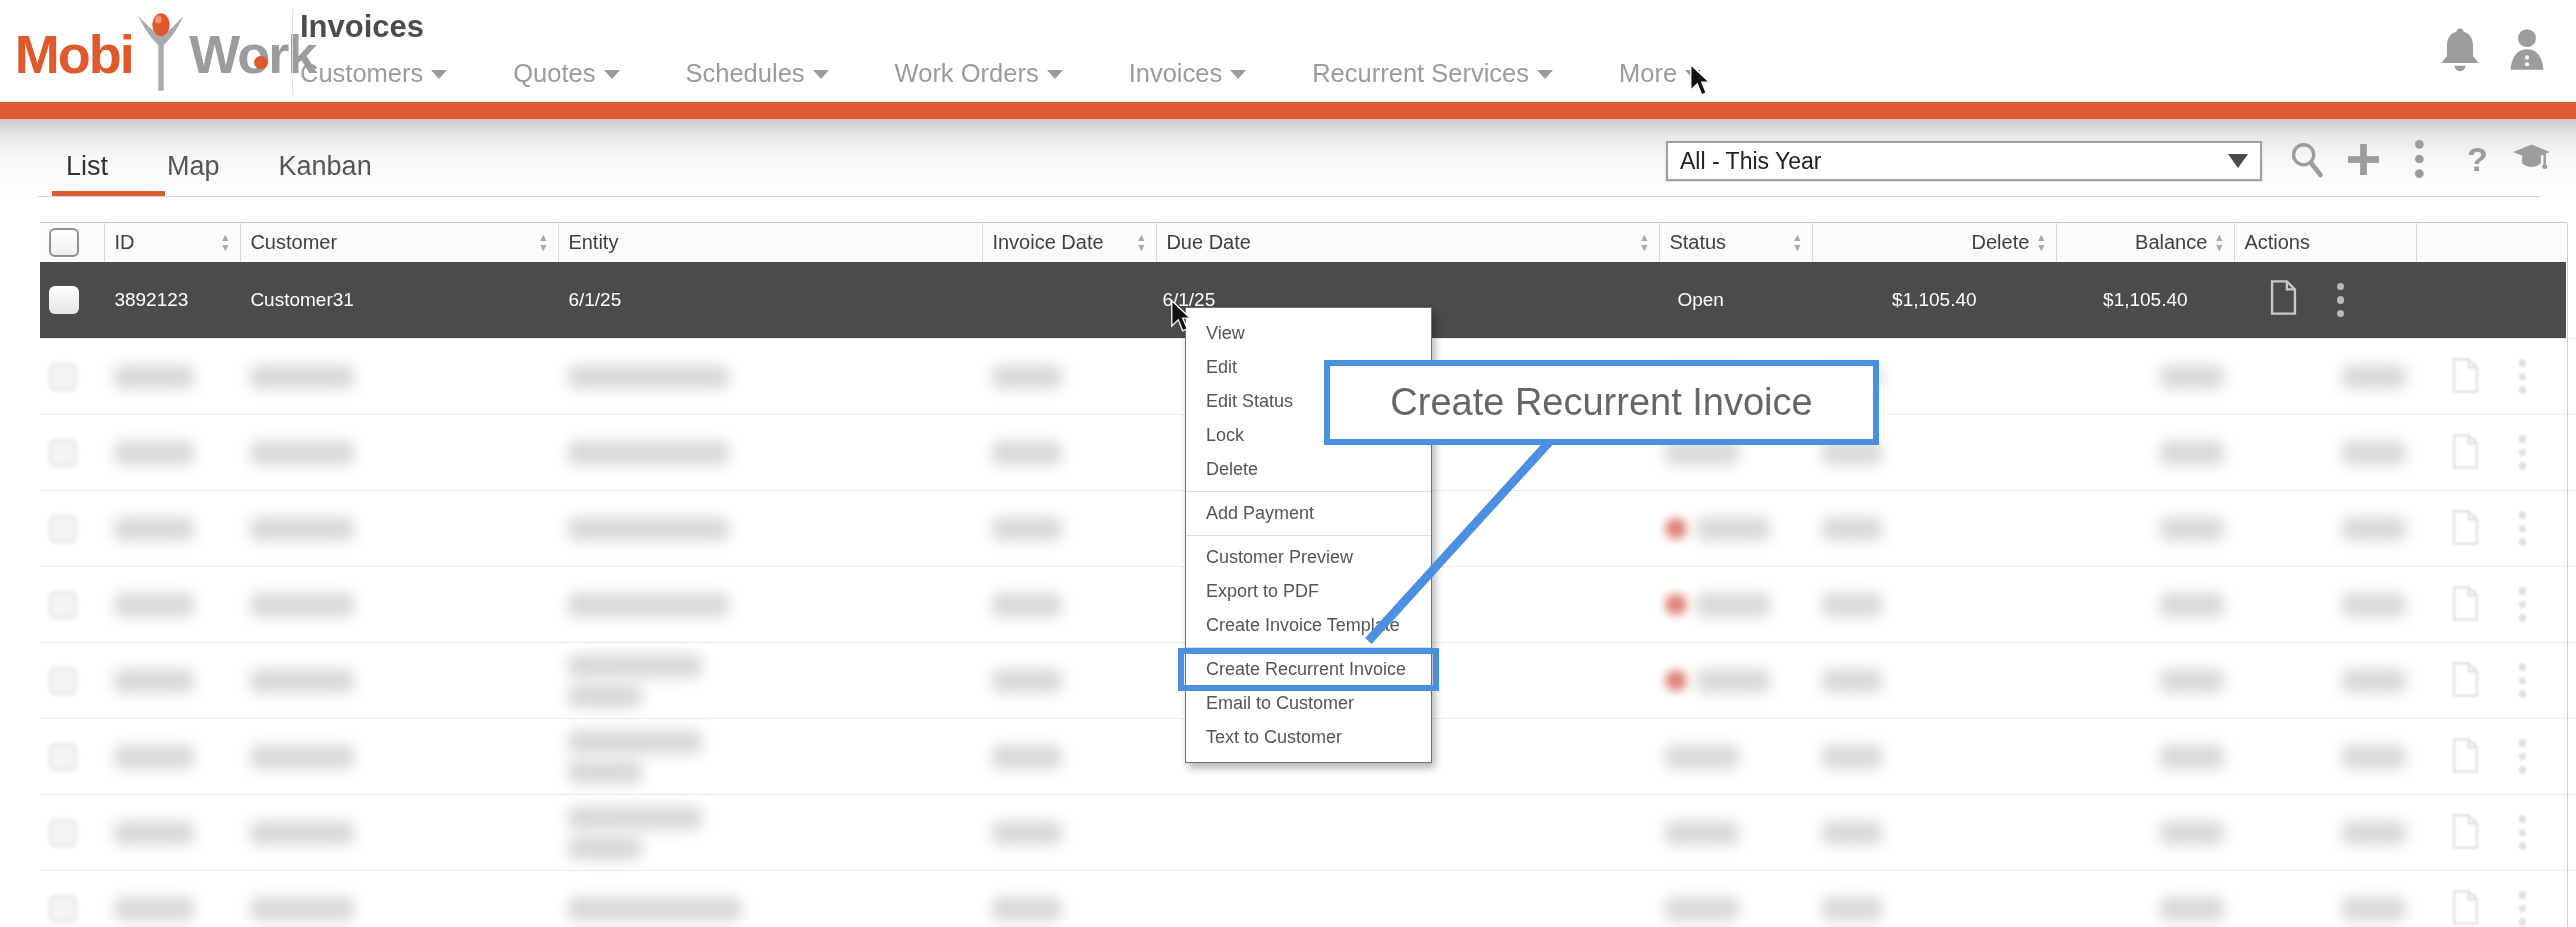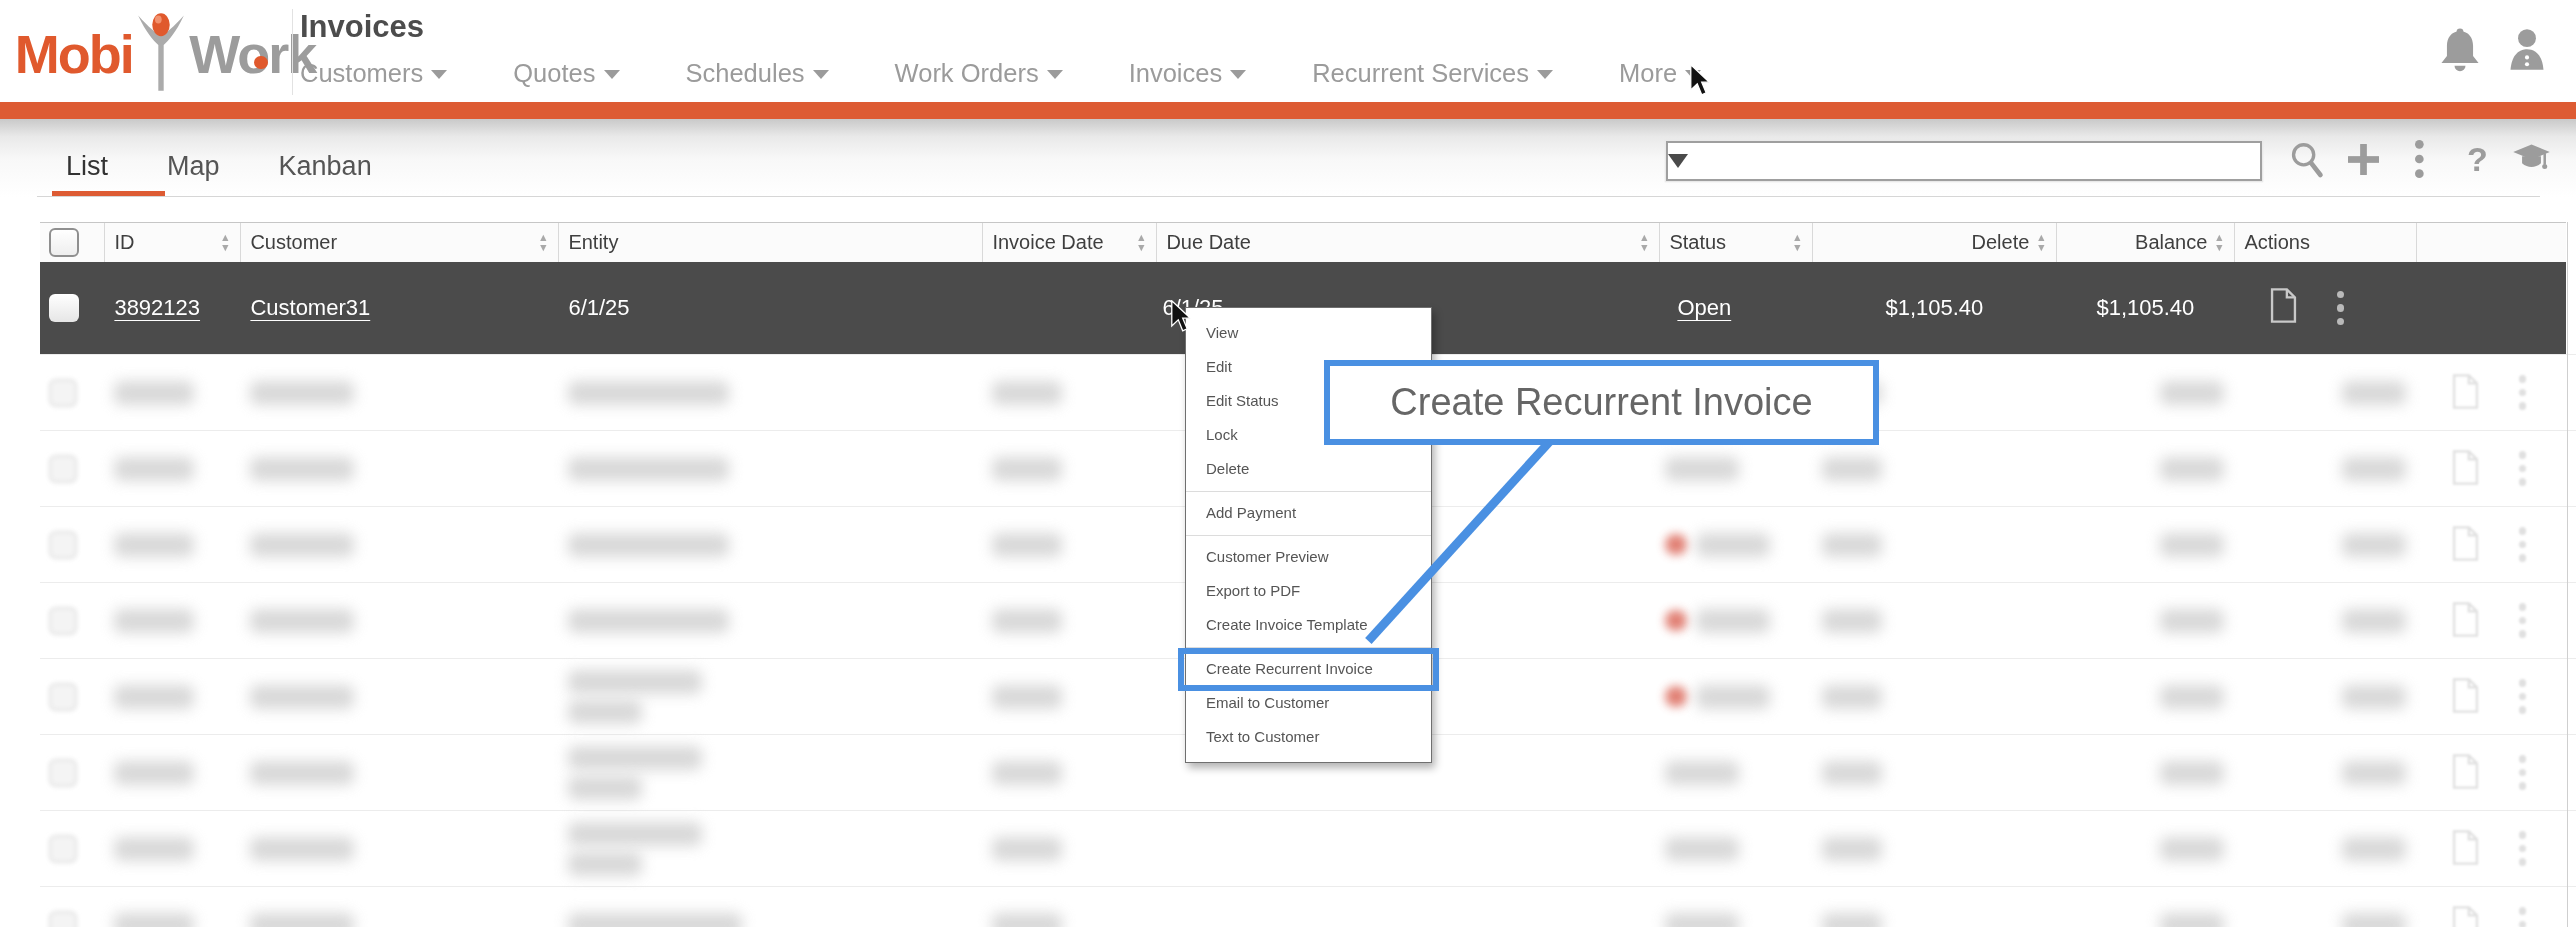--- a/index.html
+++ b/index.html
@@ -43,21 +43,21 @@
   .table-wrap { position:absolute; left:40px; top:222px; width:2536px; }
   .grid-row { display:grid; grid-template-columns:65px 136px 318px 424px 174px 503px 153px 244px 178px 182px 151px; width:2526px; }
   .grid-row.full { width:2536px; grid-template-columns:65px 136px 318px 424px 174px 503px 153px 244px 178px 182px 151px 9.4px; }
   .thead { height:40px; border-top:0.7px solid #c6c6c6; background:#fbfbfb; align-items:stretch; }
   .th { display:flex; align-items:center; justify-content:space-between; padding:0 9.4px; border-right:0.7px solid #d9d9d9; font-size:20px; color:#3F3F3F; overflow:hidden; }
   .th.right { justify-content:flex-end; gap:6.7px; }
   .sort { display:flex; flex-direction:column; color:#A9A9A9; font-size:10.7px; line-height:9.4px; letter-spacing:0; }
   .checkbox { width:29.5px; height:29.5px; border:2px solid #8f8f8f; border-radius:6px; background:linear-gradient(#fff,#eee); cursor:pointer; }
   .right-border { position:absolute; left:2567px; top:222px; width:0.7px; height:705px; background:#cfcfcf; }
 
-  .row-selected { height:92px; background:#4B4B4B; color:#fff; align-items:center; font-size:22px; }
+  .row-selected { height:76px; background:#4B4B4B; color:#fff; align-items:center; font-size:19px; }
   .cell { padding:0 9.4px; overflow:hidden; white-space:nowrap; }
   .cell.right { text-align:center; padding-right:10.7px; }
   .rowlink { color:#fff; text-decoration:underline; text-underline-offset:4.7px; text-decoration-thickness:1.3px; cursor:pointer; }
   .sel-checkbox { width:29.5px; height:28px; border-radius:6px; background:linear-gradient(#ffffff,#e6e6e6); margin-left:9.4px; cursor:pointer; }
   .actions-cell { display:flex; align-items:center; gap:40px; padding-left:35px; }
   .doc-icon { color:#c9c9c9; }
   .kebab { display:flex; flex-direction:column; gap:6px; cursor:pointer; }
   .kebab i { width:7.4px; height:7.4px; border-radius:50%; background:currentColor; display:block; }
   .row-kebab { color:#b9b9b9; }
 
@@ -65,21 +65,21 @@
   .blob { height:24px; border-radius:6.7px; background:#cfcfcf; filter:blur(6.7px); opacity:.8; }
   .blob2 { display:flex; flex-direction:column; gap:6px; }
   .cb-blob { width:28px; height:28px; border:2px solid #e0e0e0; border-radius:6.7px; background:#f4f4f4; filter:blur(2px); margin-left:9.4px; }
   .warn { width:21.4px; height:21.4px; border-radius:50%; background:#DC6A5C; filter:blur(4.7px); opacity:.85; flex:none; }
   .due-cell { display:flex; align-items:center; gap:9.4px; padding-left:5.4px; }
   .red-actions { display:flex; align-items:center; gap:40px; padding-left:35px; color:#e0e0e0; filter:blur(1.3px); }
 
   
   .context-menu { position:absolute; left:1185px; top:307px; width:247px; background:#fff;
      border:1.3px solid #6f6f6f; box-shadow:3.4px 4.7px 8px rgba(0,0,0,.3); padding:8px 0; z-index:40; }
-  .menu-item { position:relative; height:34px; line-height:34px; padding-left:20px; font-size:15px; color:#555; cursor:pointer; white-space:nowrap; }
+  .menu-item { position:relative; height:34px; line-height:34px; padding-left:20px; font-size:18px; color:#555; cursor:pointer; white-space:nowrap; }
   .menu-divider { height:0.7px; background:#dcdcdc; margin:4.7px 0; }
   .menu-item.highlighted::after { content:""; position:absolute; left:-8px; right:-8px; top:-4.7px; bottom:-4.7px;
      border:6px solid #4A90E2; background:transparent; pointer-events:none; }
 
   
   .anno-line { position:absolute; left:0; top:0; width:2576px; height:927px; z-index:45; pointer-events:none; }
   .callout { position:absolute; left:1324px; top:360px; width:555px; height:85px; background:#fff;
      border:6.7px solid #4A90E2; display:flex; align-items:center; justify-content:center; z-index:50; }
   .callout-text { font-size:38px; color:#666; }
 
@@ -157,20 +157,21 @@
 
   <div class="tabs" id="view-tabs">
       <div class="tab active">List</div>
       <div class="tab">Map</div>
       <div class="tab">Kanban</div>
     </div>
   <div class="tab-underline"></div>
   <div class="tabs-baseline"></div>
 
   <div class="filter-box">
+    <span class="filter-value">All - This Year</span>
     <span class="filter-caret"></span>
   </div>
   <div class="tool-icon" style="left:2287px;">
     <svg width="38" height="39" viewBox="0 0 56 58">
         <circle cx="23" cy="22" r="15" fill="none" stroke="#9C9C9C" stroke-width="5"></circle>
         <line x1="34" y1="34" x2="48" y2="52" stroke="#9C9C9C" stroke-width="7" stroke-linecap="round"></line>
       </svg>
   </div>
   <div class="tool-icon" style="left:2344px;">
     <svg width="35" height="35" viewBox="0 0 52 52">

